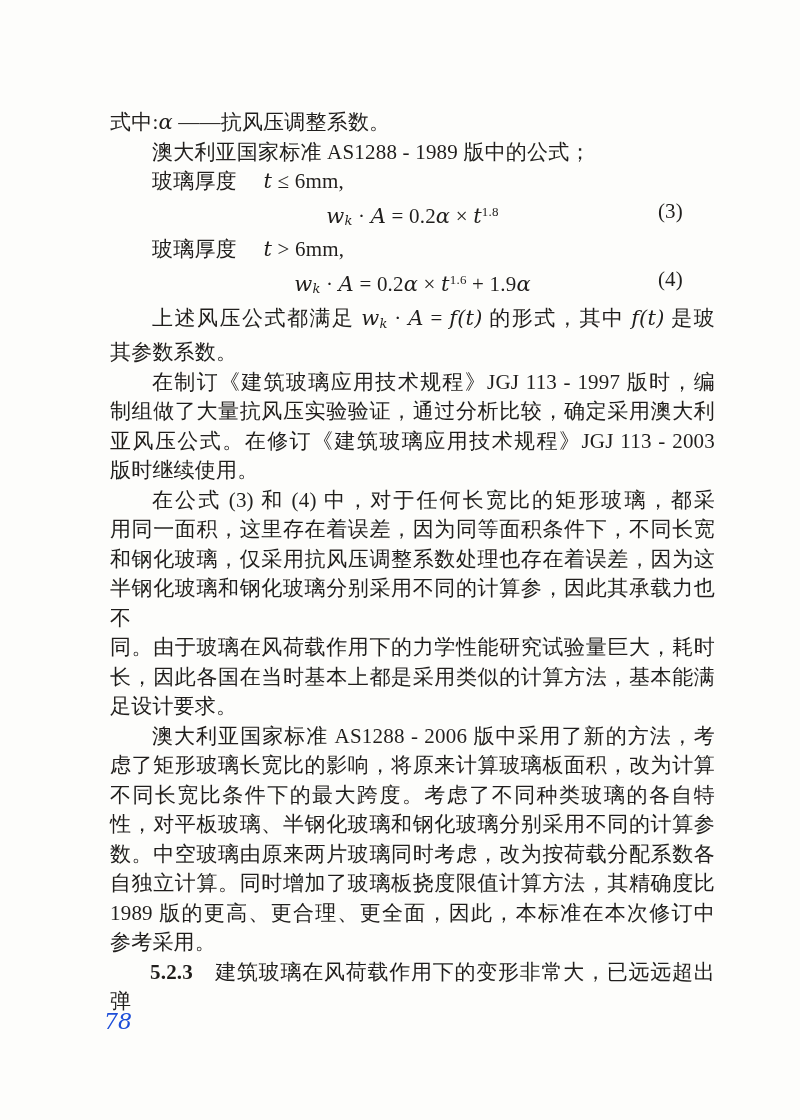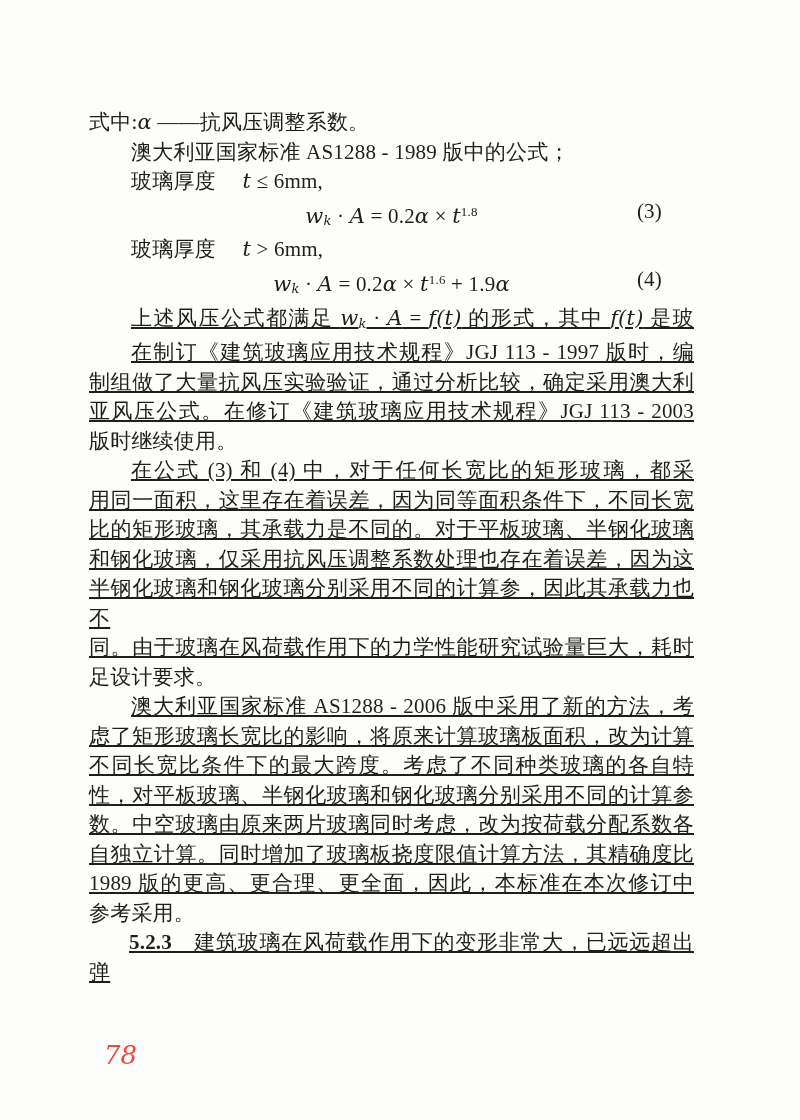--- a/index.html
+++ b/index.html
@@ -11,80 +11,81 @@
     position: relative;
     width: 800px;
     height: 1120px;
     background: #fdfdfb;
     overflow: hidden;
     font-family: "Liberation Serif", "DejaVu Serif", serif;
     color: #201e1c;
   }
   .content {
     position: absolute;
-    left: 89px;
+    left: 110px;
     top: 108px;
     width: 605px;
   }
   .line {
     position: relative;
     width: 100%;
     font-size: 21px;
     line-height: 29.5px;
     white-space: pre-wrap;
     letter-spacing: 0.2px;
   }
   .al-l { text-align: left; }
-  .al-j { text-align: justify; text-align-last: justify; text-decoration: underline; }
+  .al-j { text-align: justify; text-align-last: justify; }
   .al-c { text-align: right; text-align-last: center; }
   .ind  { text-indent: 42px; }
   .run-i   { font-style: italic; font-family: "DejaVu Serif", "Liberation Serif", serif; }
   .run-b   { font-weight: bold; margin-left: 40px; }
   .run-sub { font-style: italic; font-size: 13px; vertical-align: -0.22em;
              font-family: "DejaVu Serif", "Liberation Serif", serif; }
   .run-sup { font-size: 13px; vertical-align: 0.5em; }
   .eqno {
     position: absolute;
     right: 32px;
     top: 0;
     font-style: normal;
     font-size: 21px;
   }
   .pageno {
     position: absolute;
     left: 104px;
-    top: 1040px;
-    font-size: 26px;
+    top: 1009px;
+    font-size: 22px;
     font-style: italic;
     font-family: "DejaVu Serif", "Liberation Serif", serif;
-    color: #ef4444;
+    color: #1d4ed8;
   }
 </style>
 </head>
 <body>
 
 <div class="page">
   <div class="content" id="lines">
       <div class="line al-l"><span>式中:</span><span class="run-i">α</span><span> ——抗风压调整系数。</span></div>
       <div class="line al-l ind"><span>澳大利亚国家标准 AS1288 - 1989 版中的公式；</span></div>
       <div class="line al-l ind"><span>玻璃厚度　 </span><span class="run-i">t</span><span> ≤ 6mm,</span></div>
       <div class="line al-c"><span class="run-i">w</span><span class="run-sub">k</span><span> · </span><span class="run-i">A</span><span> = 0.2</span><span class="run-i">α</span><span> × </span><span class="run-i">t</span><span class="run-sup">1.8</span><span class="eqno">(3)</span></div>
       <div class="line al-l ind"><span>玻璃厚度　 </span><span class="run-i">t</span><span> &gt; 6mm,</span></div>
       <div class="line al-c"><span class="run-i">w</span><span class="run-sub">k</span><span> · </span><span class="run-i">A</span><span> = 0.2</span><span class="run-i">α</span><span> × </span><span class="run-i">t</span><span class="run-sup">1.6</span><span> + 1.9</span><span class="run-i">α</span><span class="eqno">(4)</span></div>
       <div class="line al-j ind"><span>上述风压公式都满足 </span><span class="run-i">w</span><span class="run-sub">k</span><span> · </span><span class="run-i">A</span><span> = </span><span class="run-i">f(t)</span><span> 的形式，其中 </span><span class="run-i">f(t)</span><span> 是玻</span></div>
+      <div class="line al-l"><span>其参数系数。</span></div>
       <div class="line al-j ind"><span>在制订《建筑玻璃应用技术规程》JGJ 113 - 1997 版时，编</span></div>
       <div class="line al-j"><span>制组做了大量抗风压实验验证，通过分析比较，确定采用澳大利</span></div>
       <div class="line al-j"><span>亚风压公式。在修订《建筑玻璃应用技术规程》JGJ 113 - 2003</span></div>
       <div class="line al-l"><span>版时继续使用。</span></div>
       <div class="line al-j ind"><span>在公式 (3) 和 (4) 中，对于任何长宽比的矩形玻璃，都采</span></div>
       <div class="line al-j"><span>用同一面积，这里存在着误差，因为同等面积条件下，不同长宽</span></div>
-      <div class="line al-j"><span>比的矩形玻璃，其承载力是不同的。对于平板玻璃、半钢化玻璃</span></div>
       <div class="line al-j"><span>和钢化玻璃，仅采用抗风压调整系数处理也存在着误差，因为这</span></div>
       <div class="line al-j"><span>半钢化玻璃和钢化玻璃分别采用不同的计算参，因此其承载力也不</span></div>
       <div class="line al-j"><span>同。由于玻璃在风荷载作用下的力学性能研究试验量巨大，耗时</span></div>
+      <div class="line al-j"><span>长，因此各国在当时基本上都是采用类似的计算方法，基本能满</span></div>
       <div class="line al-l"><span>足设计要求。</span></div>
       <div class="line al-j ind"><span>澳大利亚国家标准 AS1288 - 2006 版中采用了新的方法，考</span></div>
       <div class="line al-j"><span>虑了矩形玻璃长宽比的影响，将原来计算玻璃板面积，改为计算</span></div>
       <div class="line al-j"><span>不同长宽比条件下的最大跨度。考虑了不同种类玻璃的各自特</span></div>
       <div class="line al-j"><span>性，对平板玻璃、半钢化玻璃和钢化玻璃分别采用不同的计算参</span></div>
       <div class="line al-j"><span>数。中空玻璃由原来两片玻璃同时考虑，改为按荷载分配系数各</span></div>
       <div class="line al-j"><span>自独立计算。同时增加了玻璃板挠度限值计算方法，其精确度比</span></div>
       <div class="line al-j"><span>1989 版的更高、更合理、更全面，因此，本标准在本次修订中</span></div>
       <div class="line al-l"><span>参考采用。</span></div>
       <div class="line al-j"><span class="run-b">5.2.3</span><span>　建筑玻璃在风荷载作用下的变形非常大，已远远超出弹</span></div>

